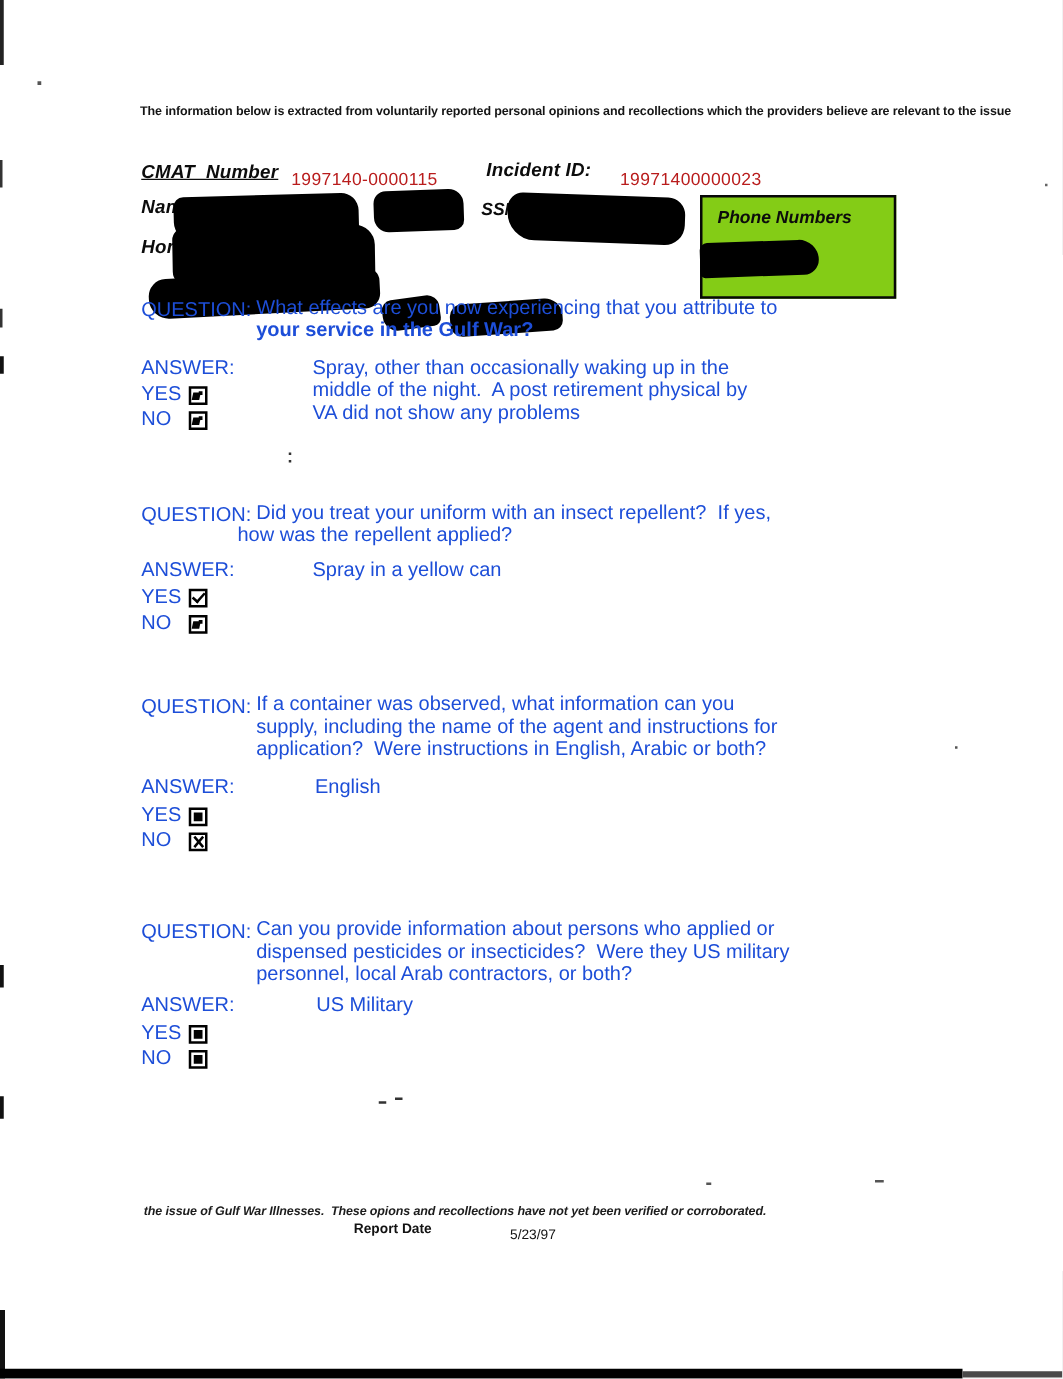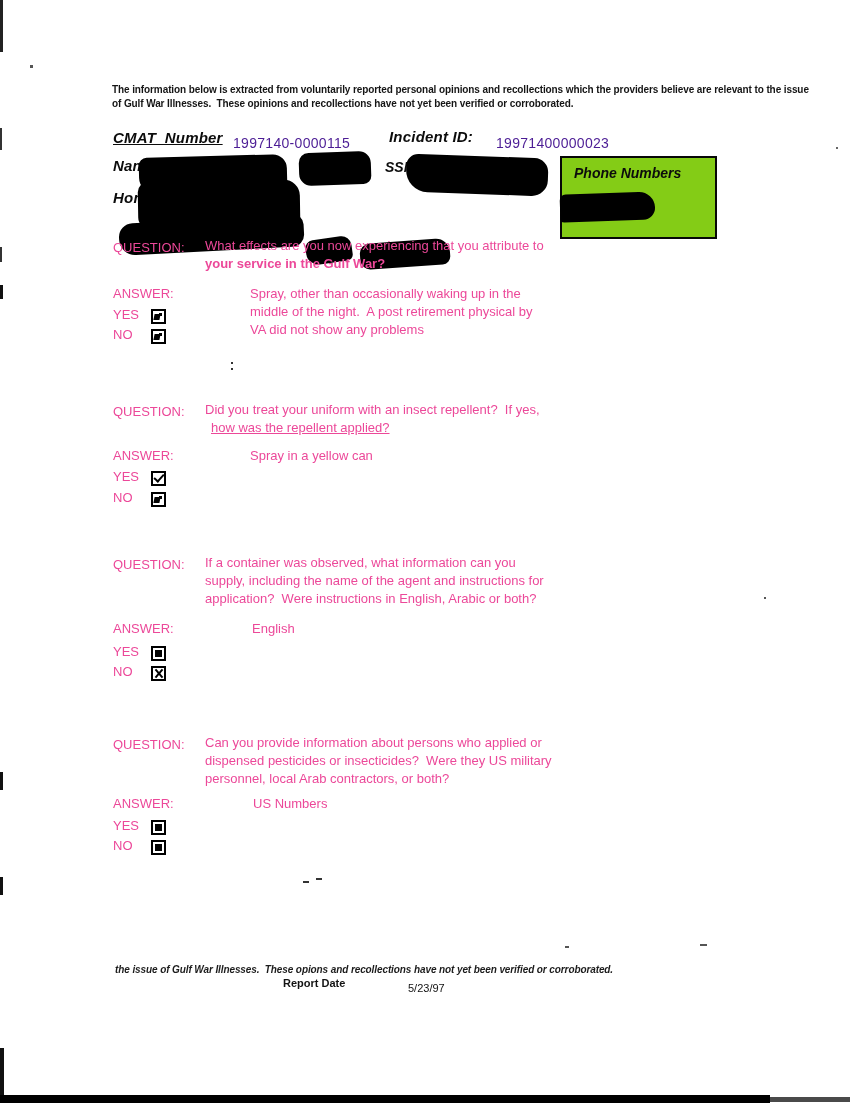--- a/index.html
+++ b/index.html
@@ -2,22 +2,22 @@
 <html><head>
 <meta charset="utf-8">
 <style>
   html,body{margin:0;padding:0;background:#e8e8e8;}
   #page{position:relative;width:850px;height:1103px;background:#ffffff;margin:0 auto;
         font-family:"Liberation Sans","DejaVu Sans",sans-serif;color:#111;overflow:hidden;}
   .abs{position:absolute;white-space:pre;}
   .disc{font-size:10px;font-weight:bold;letter-spacing:-0.1px;color:#151515;}
   .lbl-bi{font-size:15px;font-weight:bold;font-style:italic;letter-spacing:0.2px;color:#0c0c0c;}
   .lbl-bi-sm{font-size:14px;font-weight:bold;font-style:italic;color:#0c0c0c;}
-  .val{font-size:14px;color:#4c1d95;letter-spacing:0.3px;}
-  .t{font-size:13px;color:#ec4899;}
+  .val{font-size:14px;color:#b91c1c;letter-spacing:0.3px;}
+  .t{font-size:16px;color:#1d4ed8;}
   .ftr{font-size:10px;font-weight:bold;font-style:italic;color:#1c1c1c;letter-spacing:-0.1px;}
   .redact{position:absolute;background:#000;}
   .box{position:absolute;border:2px solid #070707;background:#84cc16;}
   
   .cb{position:absolute;width:11px;height:11px;border:2px solid #000;background:#fff;}
   .cb::before,.cb::after{content:"";position:absolute;}
   .cb[data-mark="blob"]::before{left:1px;top:3px;width:6px;height:6px;background:#030303;transform:skewX(-12deg);}
   .cb[data-mark="blob"]::after{left:6px;top:2px;width:3px;height:3px;background:#030303;}
   .cb[data-mark="fill"]::before{left:2px;top:2px;width:7px;height:7px;background:#030303;}
   .cb[data-mark="check"]::before{left:1px;top:1px;width:8px;height:4px;border-left:2.2px solid #000;border-bottom:2.2px solid #000;transform:rotate(-48deg);}
@@ -46,21 +46,20 @@
   <div class="art" style="left:836px;top:147px;width:2px;height:2px;background:#666;"></div>
   <div class="art" style="left:764px;top:597px;width:2px;height:2px;background:#555;"></div>
   <div class="art" style="left:231px;top:362px;width:2px;height:2px;background:#333;"></div>
   <div class="art" style="left:231px;top:368px;width:2px;height:2px;background:#333;"></div>
   <div class="art" style="left:303px;top:881px;width:6px;height:2px;background:#333;"></div>
   <div class="art" style="left:316px;top:878px;width:6px;height:2px;background:#333;"></div>
   <div class="art" style="left:565px;top:946px;width:4px;height:2px;background:#555;"></div>
   <div class="art" style="left:700px;top:944px;width:7px;height:2px;background:#555;"></div>
 
   <div class="abs disc" style="left:112px;top:84px;">The information below is extracted from voluntarily reported personal opinions and recollections which the providers believe are relevant to the issue</div>
-  <div class="abs disc" style="left:112px;top:98px;">of Gulf War Illnesses.  These opinions and recollections have not yet been verified or corroborated.</div>
 
   <div class="abs lbl-bi" style="left:113px;top:129px;text-decoration:underline;">CMAT  Number</div>
   <div class="abs val" style="left:233px;top:135px;">1997140-0000115</div>
   <div class="abs lbl-bi" style="left:389px;top:128px;">Incident ID:</div>
   <div class="abs val" style="left:496px;top:135px;">19971400000023</div>
 
   <div class="abs lbl-bi" style="left:113px;top:157px;">Name</div>
   <div class="redact" style="left:139px;top:156px;width:148px;height:36px;border-radius:8px 14px 10px 16px;transform:rotate(-1.5deg);"></div>
   <div class="redact" style="left:299px;top:152px;width:72px;height:33px;border-radius:10px 12px 8px 12px;transform:rotate(-2deg);"></div>
 
@@ -89,21 +88,21 @@
     <div class="abs t" style="left:250px;top:84px;">VA did not show any problems</div>
     <div class="abs t" style="left:113px;top:69px;">YES</div>
     <span class="cb" style="left:151px;top:71px;" data-mark="blob"></span>
     <div class="abs t" style="left:113px;top:89px;">NO</div>
     <span class="cb" style="left:151px;top:91px;" data-mark="blob"></span>
   </div>
 
   <div class="qblock" style="top:402px;">
     <div class="abs t" style="left:113px;top:2px;">QUESTION:</div>
     <div class="abs t" style="left:205px;top:0;">Did you treat your uniform with an insect repellent?  If yes,</div>
-    <div class="abs t" style="left:211px;top:18px;text-decoration:underline;">how was the repellent applied?</div>
+    <div class="abs t" style="left:190px;top:18px;">how was the repellent applied?</div>
     <div class="abs t" style="left:113px;top:46px;">ANSWER:</div>
     <div class="abs t" style="left:250px;top:46px;">Spray in a yellow can</div>
     <div class="abs t" style="left:113px;top:67px;">YES</div>
     <span class="cb" style="left:151px;top:69px;" data-mark="check"></span>
     <div class="abs t" style="left:113px;top:88px;">NO</div>
     <span class="cb" style="left:151px;top:90px;" data-mark="blob"></span>
   </div>
 
   <div class="qblock" style="top:555px;">
     <div class="abs t" style="left:113px;top:2px;">QUESTION:</div>
@@ -117,21 +116,21 @@
     <div class="abs t" style="left:113px;top:109px;">NO</div>
     <span class="cb" style="left:151px;top:111px;" data-mark="x"></span>
   </div>
 
   <div class="qblock" style="top:735px;">
     <div class="abs t" style="left:113px;top:2px;">QUESTION:</div>
     <div class="abs t" style="left:205px;top:0;">Can you provide information about persons who applied or</div>
     <div class="abs t" style="left:205px;top:18px;">dispensed pesticides or insecticides?  Were they US military</div>
     <div class="abs t" style="left:205px;top:36px;">personnel, local Arab contractors, or both?</div>
     <div class="abs t" style="left:113px;top:61px;">ANSWER:</div>
-    <div class="abs t" style="left:253px;top:61px;">US Numbers</div>
+    <div class="abs t" style="left:253px;top:61px;">US Military</div>
     <div class="abs t" style="left:113px;top:83px;">YES</div>
     <span class="cb" style="left:151px;top:85px;" data-mark="fill"></span>
     <div class="abs t" style="left:113px;top:103px;">NO</div>
     <span class="cb" style="left:151px;top:105px;" data-mark="fill"></span>
   </div>
 
   <div class="abs ftr" style="left:115px;top:964px;">the issue of Gulf War Illnesses.  These opions and recollections have not yet been verified or corroborated.</div>
   <div class="abs" style="left:283px;top:977px;font-size:11px;font-weight:bold;color:#131313;">Report Date</div>
   <div class="abs" style="left:408px;top:982px;font-size:11px;color:#131313;">5/23/97</div>
 

